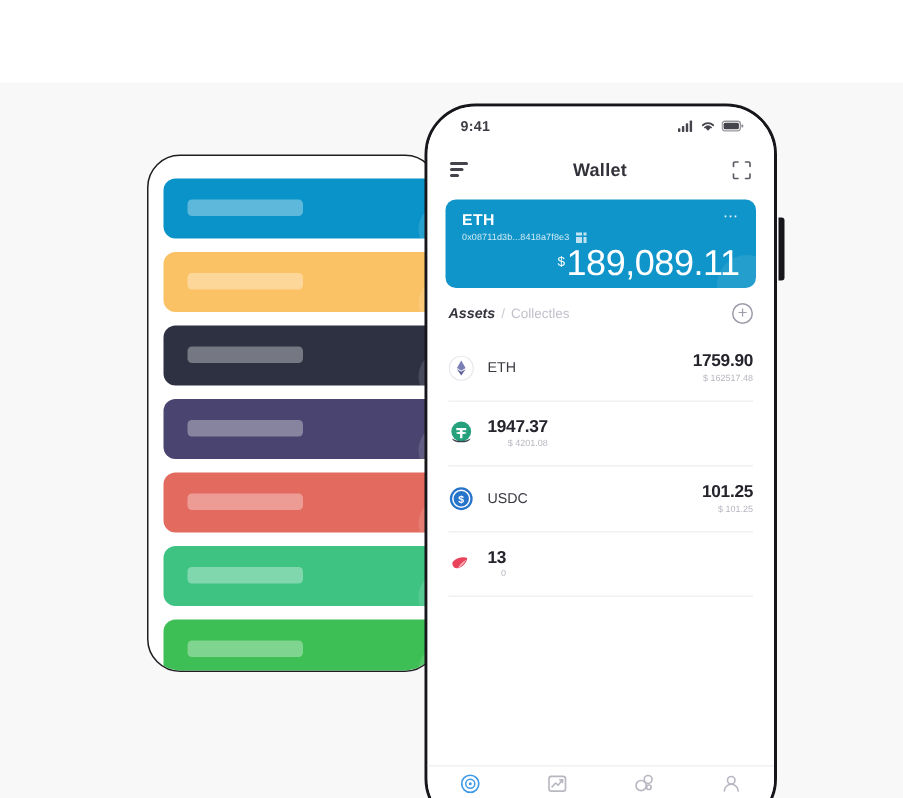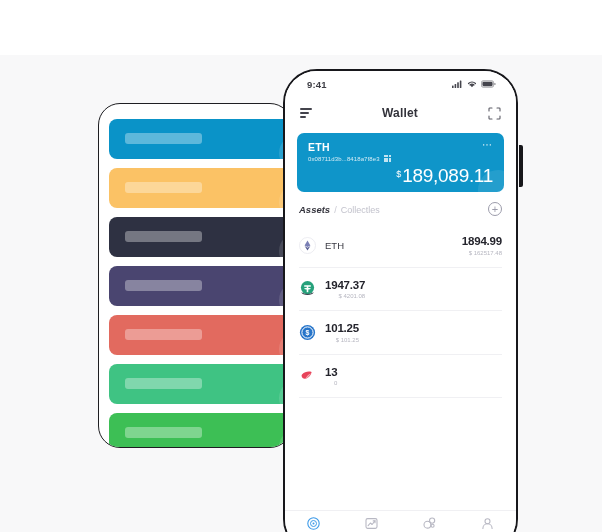--- a/index.html
+++ b/index.html
@@ -107,21 +107,21 @@
   .wc-addr-row{ display:flex; align-items:center; gap:4px; margin-top:2px;}
   .wc-addr{ font-size:6px; color:rgba(255,255,255,0.82); letter-spacing:0.1px;}
   .qr-ic{ display:grid; grid-template-columns:repeat(3,2px); grid-template-rows:repeat(3,2px); gap:0.7px;}
   .qr-ic span{ background:rgba(255,255,255,0.75); display:block;}
   .wc-dots{ position:absolute; right:11px; top:9px; font-size:10px; color:rgba(255,255,255,0.9); letter-spacing:1px; line-height:6px;}
   .wc-balance{
     position:absolute; right:11px; bottom:6px;
     display:flex; align-items:flex-start;
   }
   .wc-cur{ font-size:9px; margin-top:3px; margin-right:1px;}
-  .wc-amt{ font-size:19px; font-weight:400; letter-spacing:-0.3px; line-height:20px;}
+  .wc-amt{ font-size:24px; font-weight:400; letter-spacing:-0.3px; line-height:20px;}
   
   .assets-bar{
     flex:none; height:30px;
     display:flex; align-items:center; justify-content:space-between;
     padding:0 14px; margin-top:2px;
   }
   .assets-tabs{ display:flex; align-items:baseline; gap:4px;}
   .tab-active{ font-size:9.5px; font-weight:700; color:#33333c;font-style:italic;}
   .tab-sep{ font-size:9px; color:#c9c9d2;}
   .tab-inactive{ font-size:9px; color:#c2c2cc;}
@@ -275,21 +275,21 @@
 
     <div class="asset-list" id="asset-list">
         <div class="asset-row">
           <span class="asset-icon"><svg width="17" height="17" viewBox="0 0 17 17">
               <circle cx="8.5" cy="8.5" r="8" fill="#fff" stroke="#e7e7ee" stroke-width="0.8"></circle>
               <path d="M8.5 3.4 L11.4 8.4 L8.5 10.1 L5.6 8.4 Z" fill="#7a7fb5"></path>
               <path d="M8.5 10.8 L11.4 9.1 L8.5 13.4 L5.6 9.1 Z" fill="#5a5f95"></path>
             </svg></span>
           <span class="asset-sym">ETH</span>
           <span class="asset-vals">
-            <span class="asset-amt" style="display:block">1894.99</span>
+            <span class="asset-amt" style="display:block">1759.90</span>
             <span class="asset-fiat" style="display:block">$ 162517.48</span>
           </span>
         </div>
         <div class="asset-row">
           <span class="asset-icon"><svg width="17" height="17" viewBox="0 0 17 17">
               <circle cx="8.5" cy="7.6" r="6.6" fill="#26a17b"></circle>
               <path d="M5.2 5.3 h6.6 v1.5 H9.3 v1.1 c1.5.08 2.6.4 2.6.78 0 .43-1.5.78-3.4.78s-3.4-.35-3.4-.78c0-.38 1.1-.7 2.6-.78V6.8H5.2z" fill="#fff"></path>
               <path d="M7.7 8.6 v3.6 h1.6 V8.6z" fill="#fff"></path>
               <path d="M2.2 12.3 q6.3 3.5 12.6 0 -1.3 2.6 -6.3 2.6 t-6.3 -2.6z" fill="#39434d"></path>
             </svg></span>
@@ -297,20 +297,21 @@
             <span class="asset-amt" style="display:block">1947.37</span>
             <span class="asset-fiat" style="display:block">$ 4201.08</span>
           </span>
         </div>
         <div class="asset-row">
           <span class="asset-icon"><svg width="17" height="17" viewBox="0 0 17 17">
               <circle cx="8.5" cy="8.5" r="7.6" fill="#2775ca"></circle>
               <circle cx="8.5" cy="8.5" r="5.6" fill="none" stroke="#fff" stroke-width="1"></circle>
               <text x="8.5" y="11.2" font-size="7" font-family="Liberation Sans, sans-serif" font-weight="bold" fill="#fff" text-anchor="middle">$</text>
             </svg></span>
+          <span class="asset-sym">USDC</span>
           <span class="asset-vals">
             <span class="asset-amt" style="display:block">101.25</span>
             <span class="asset-fiat" style="display:block">$ 101.25</span>
           </span>
         </div>
         <div class="asset-row">
           <span class="asset-icon"><svg width="17" height="17" viewBox="0 0 17 17">
               <path d="M3.2 7.2 c2.4 -2.6 6.6 -3.2 9.4 -2.2 c-0.6 3.4 -3.4 6.3 -6.4 6.8 c-1.8 0.3 -3.4 -1 -3.6 -2.7 c-0.1 -0.7 0.1 -1.4 0.6 -1.9z" fill="#e8435a"></path>
               <path d="M6.3 11.8 c1.1 -2.4 3.2 -4.4 5.6 -5.6 c-1.6 2.8 -3.4 4.8 -5.6 5.6z" fill="#fff" opacity="0.55"></path>
             </svg></span>

